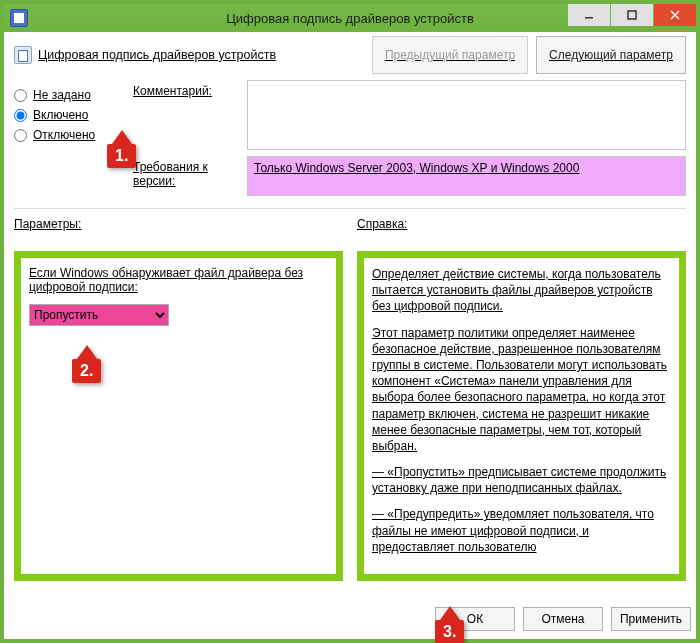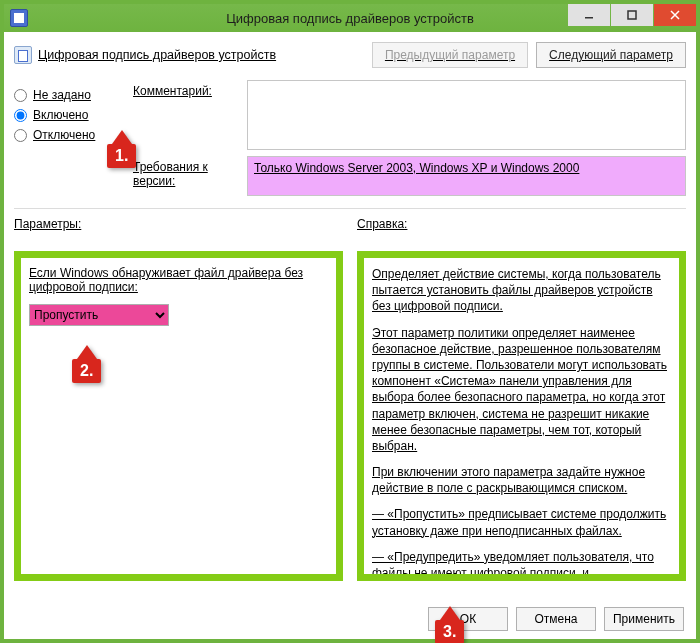--- a/index.html
+++ b/index.html
@@ -76,21 +76,21 @@
     background: #dfeaf7; border: 1px solid #8aa6cf; border-radius: 2px;
     position: relative;
   }
   .row1 .icon-box::before {
     content: ""; position: absolute; left: 3px; top: 3px; width: 8px; height: 10px;
     border: 1px solid #4a6fcf; background: #fff;
   }
   .row1-title { font-size: 12.5px; }
   .row1-spacer { flex: 1; }
   .nav-btn {
-    height: 26px; padding: 0 12px; margin-left: 8px;
+    height: 38px; padding: 0 12px; margin-left: 8px;
     background: #f5f5f5;
     border: 1px solid #b5b5b5;
     cursor: pointer;
     font-size: 12px;
     color: #222;
   }
   .nav-btn:disabled { color: #9b9b9b; cursor: default; border-color: #cfcfcf; }
 
   
   .mid {
@@ -146,21 +146,21 @@
   .panel-box p { margin: 0 0 10px 0; line-height: 1.35; }
   select.action {
     width: 140px; height: 22px; font: inherit;
     border: 1px solid #adadad;
     background: #ec4899;
     margin-top: 10px;
   }
 
   
   .bottom-bar {
-    position: absolute; bottom: 8px; right: 12px;
+    position: absolute; bottom: 8px; right: 5px;
     display: flex; gap: 8px;
   }
   .bottom-btn {
     width: 80px; height: 24px;
     background: #f5f5f5;
     border: 1px solid #b0b0b0;
     font-size: 12px;
     cursor: pointer;
   }
 
@@ -257,21 +257,20 @@
           <select class="action">
             <option>Пропустить</option>
           </select>
         </div>
       </div>
       <div>
         <div class="panel-label">Справка:</div>
         <div class="panel-box">
           <p>Определяет действие системы, когда пользователь пытается установить файлы драйверов устройств без цифровой подписи.</p>
           <p>Этот параметр политики определяет наименее безопасное действие, разрешенное пользователям группы в системе. Пользователи могут использовать компонент «Система» панели управления для выбора более безопасного параметра, но когда этот параметр включен, система не разрешит никакие менее безопасные параметры, чем тот, который выбран.</p>
-          <p>При включении этого параметра задайте нужное действие в поле с раскрывающимся списком.</p>
           <p>— «Пропустить» предписывает системе продолжить установку даже при неподписанных файлах.</p>
           <p>— «Предупредить» уведомляет пользователя, что файлы не имеют цифровой подписи, и предоставляет пользователю</p>
         </div>
       </div>
     </div>
 
     <div class="bottom-bar">
       <button class="bottom-btn">ОК</button>
       <button class="bottom-btn">Отмена</button>
       <button class="bottom-btn">Применить</button>

